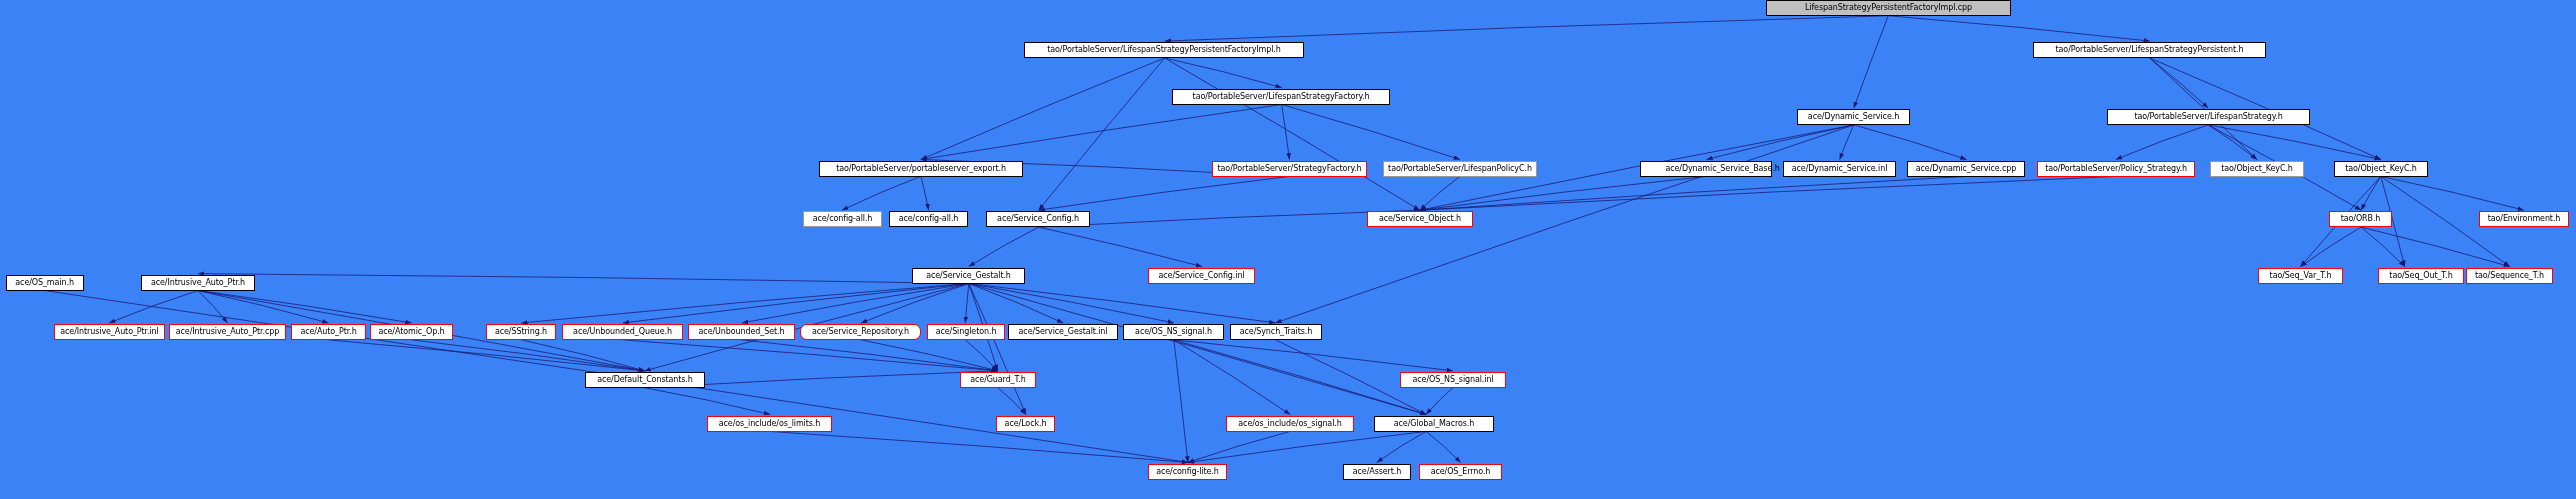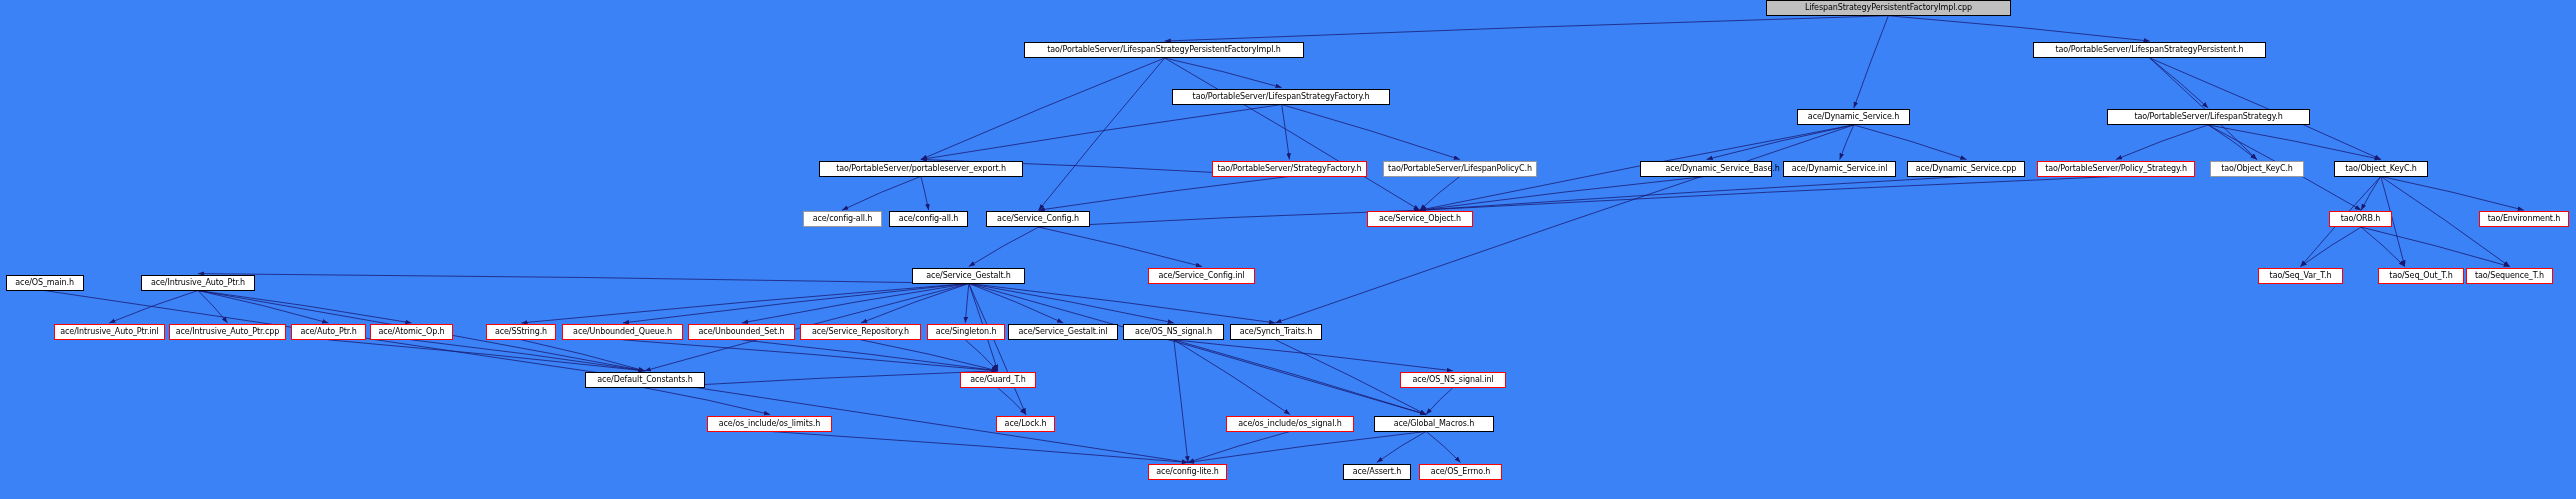--- a/index.html
+++ b/index.html
@@ -207,21 +207,21 @@
       </div>
       <div class="node red" style="left: 486px; top: 324px; width: 70px;">
         <span>ace/SString.h</span>
       </div>
       <div class="node red" style="left: 562px; top: 324px; width: 121px;">
         <span>ace/Unbounded_Queue.h</span>
       </div>
       <div class="node red" style="left: 688px; top: 324px; width: 107px;">
         <span>ace/Unbounded_Set.h</span>
       </div>
-      <div class="node red" style="left: 800px; top: 324px; width: 121px;">
+      <div class="node red" style="left: 800px; top: 324px; width: 121px; border-radius: 7px;">
         <span>ace/Service_Repository.h</span>
       </div>
       <div class="node red" style="left: 927px; top: 324px; width: 78px;">
         <span>ace/Singleton.h</span>
       </div>
       <div class="node" style="left: 1008px; top: 324px; width: 110px;">
         <span>ace/Service_Gestalt.inl</span>
       </div>
       <div class="node" style="left: 1123px; top: 324px; width: 101px;">
         <span>ace/OS_NS_signal.h</span>

